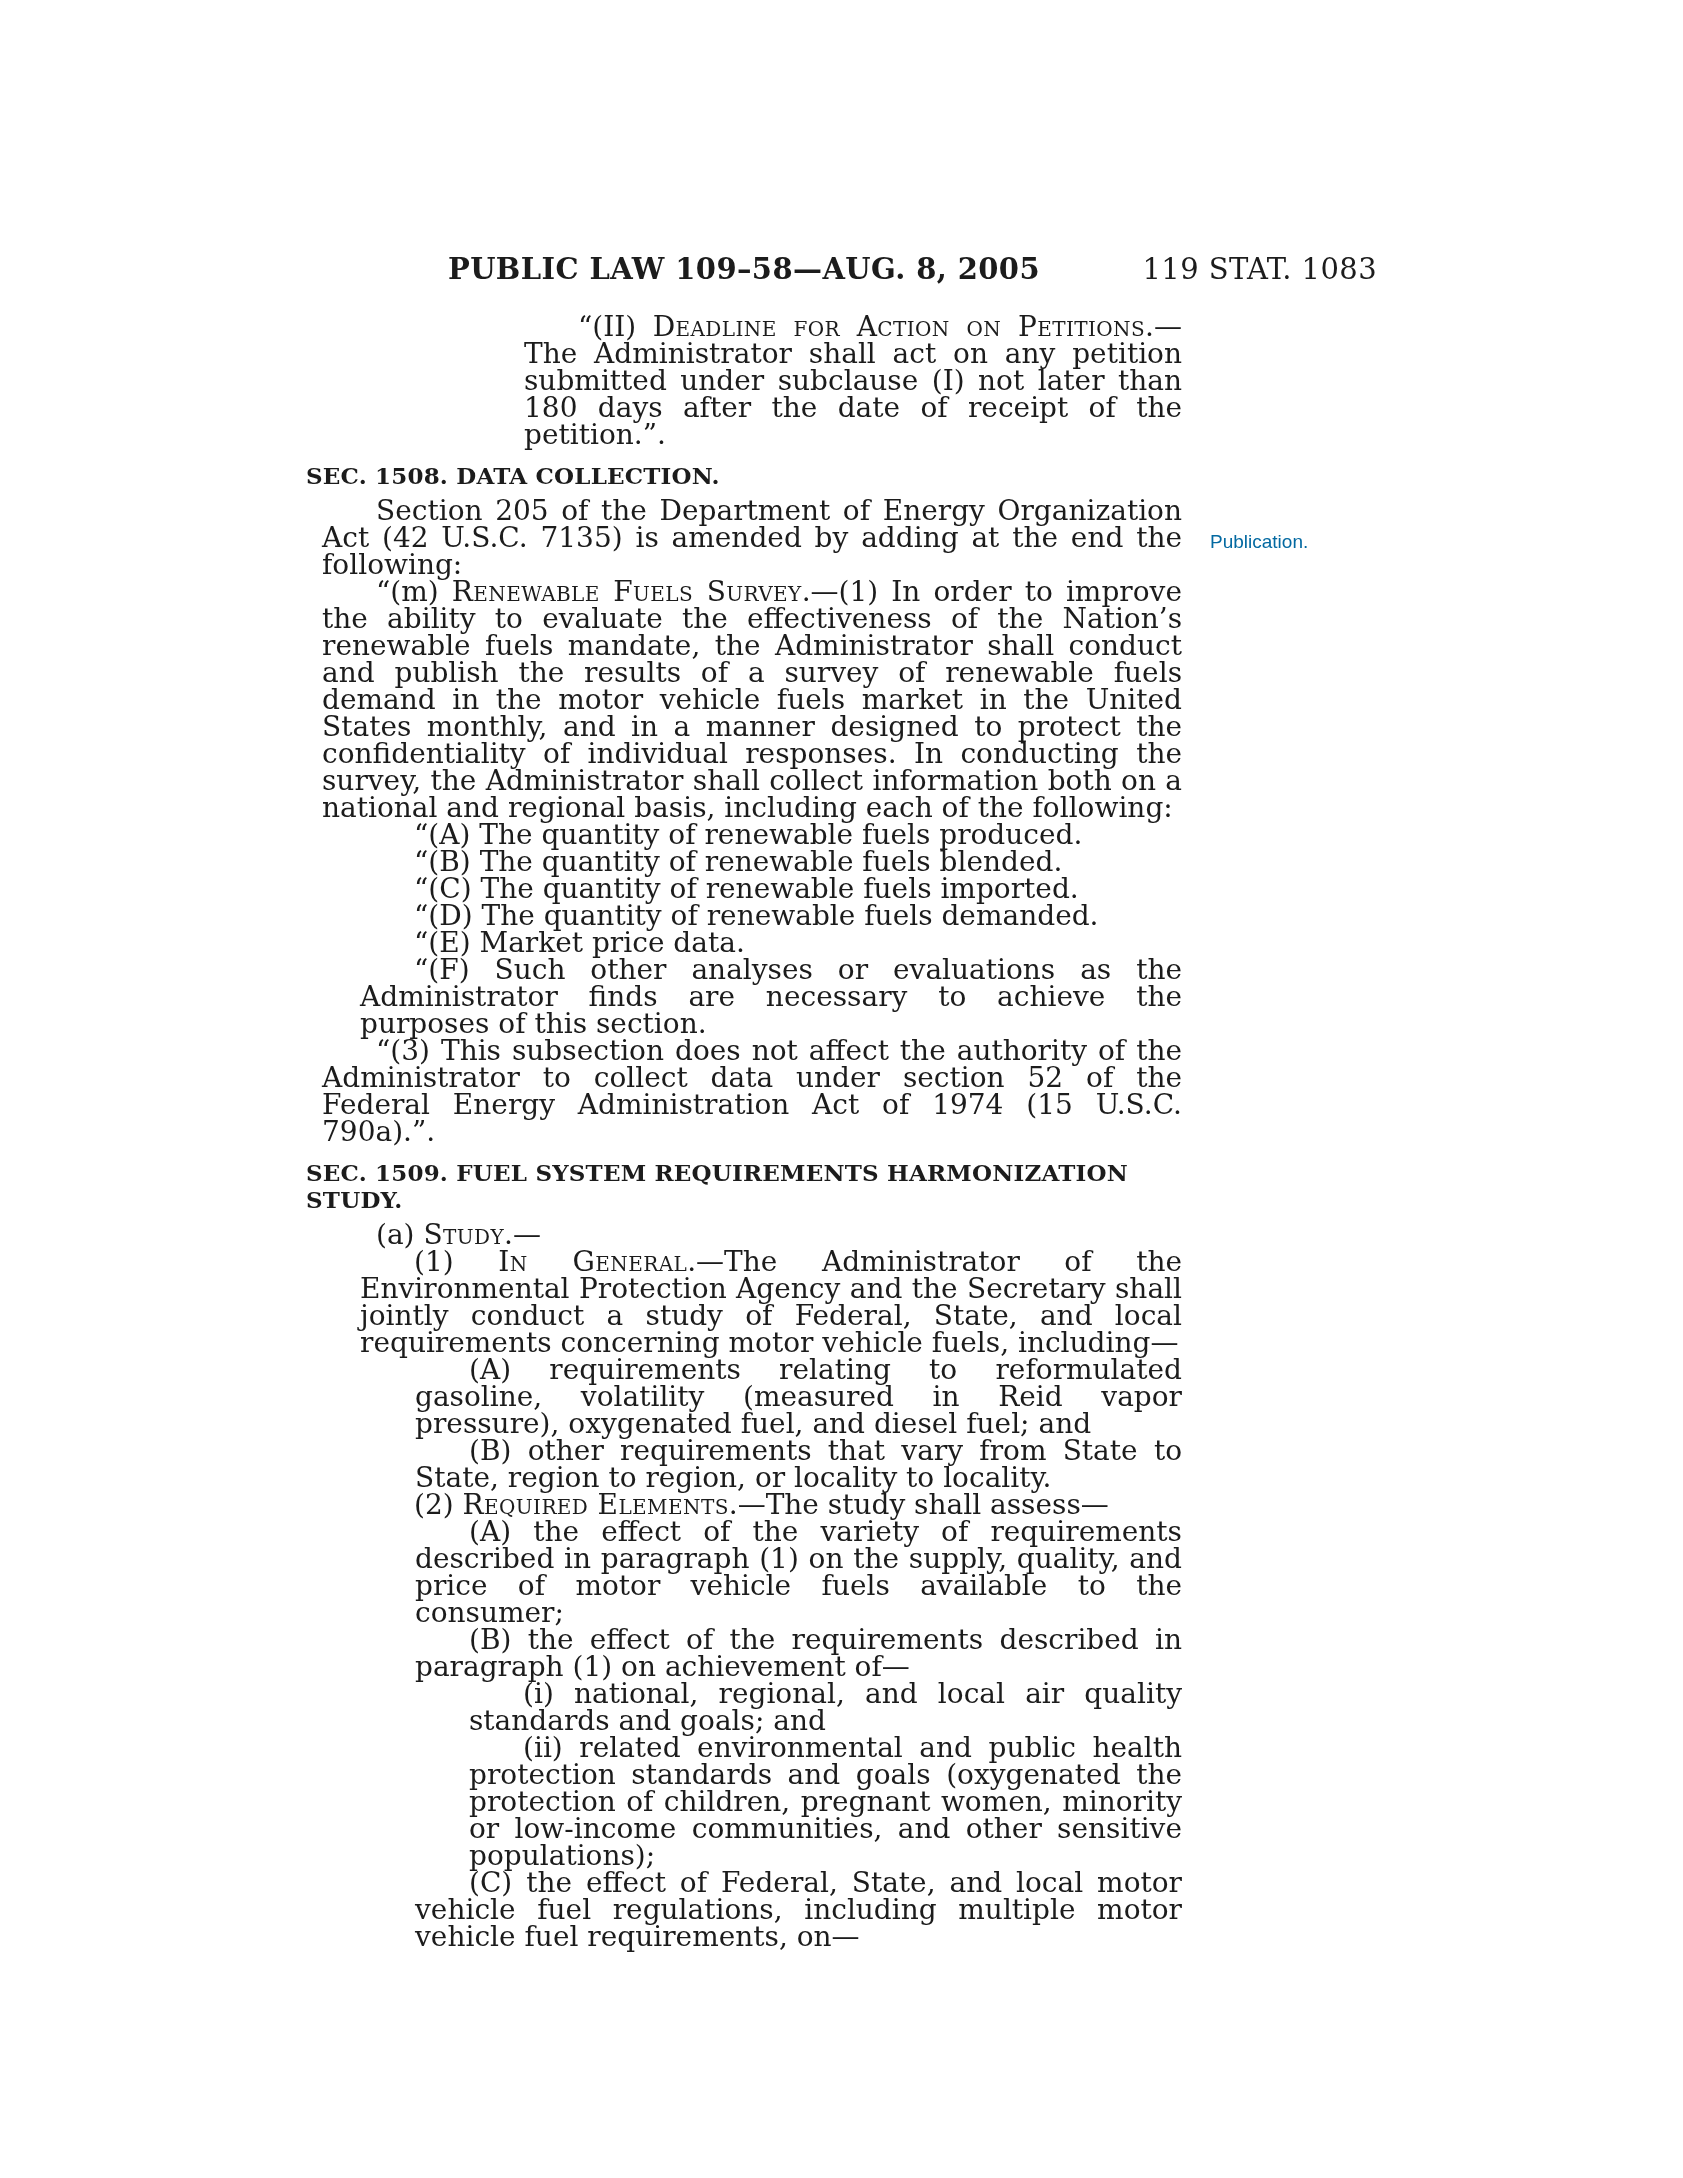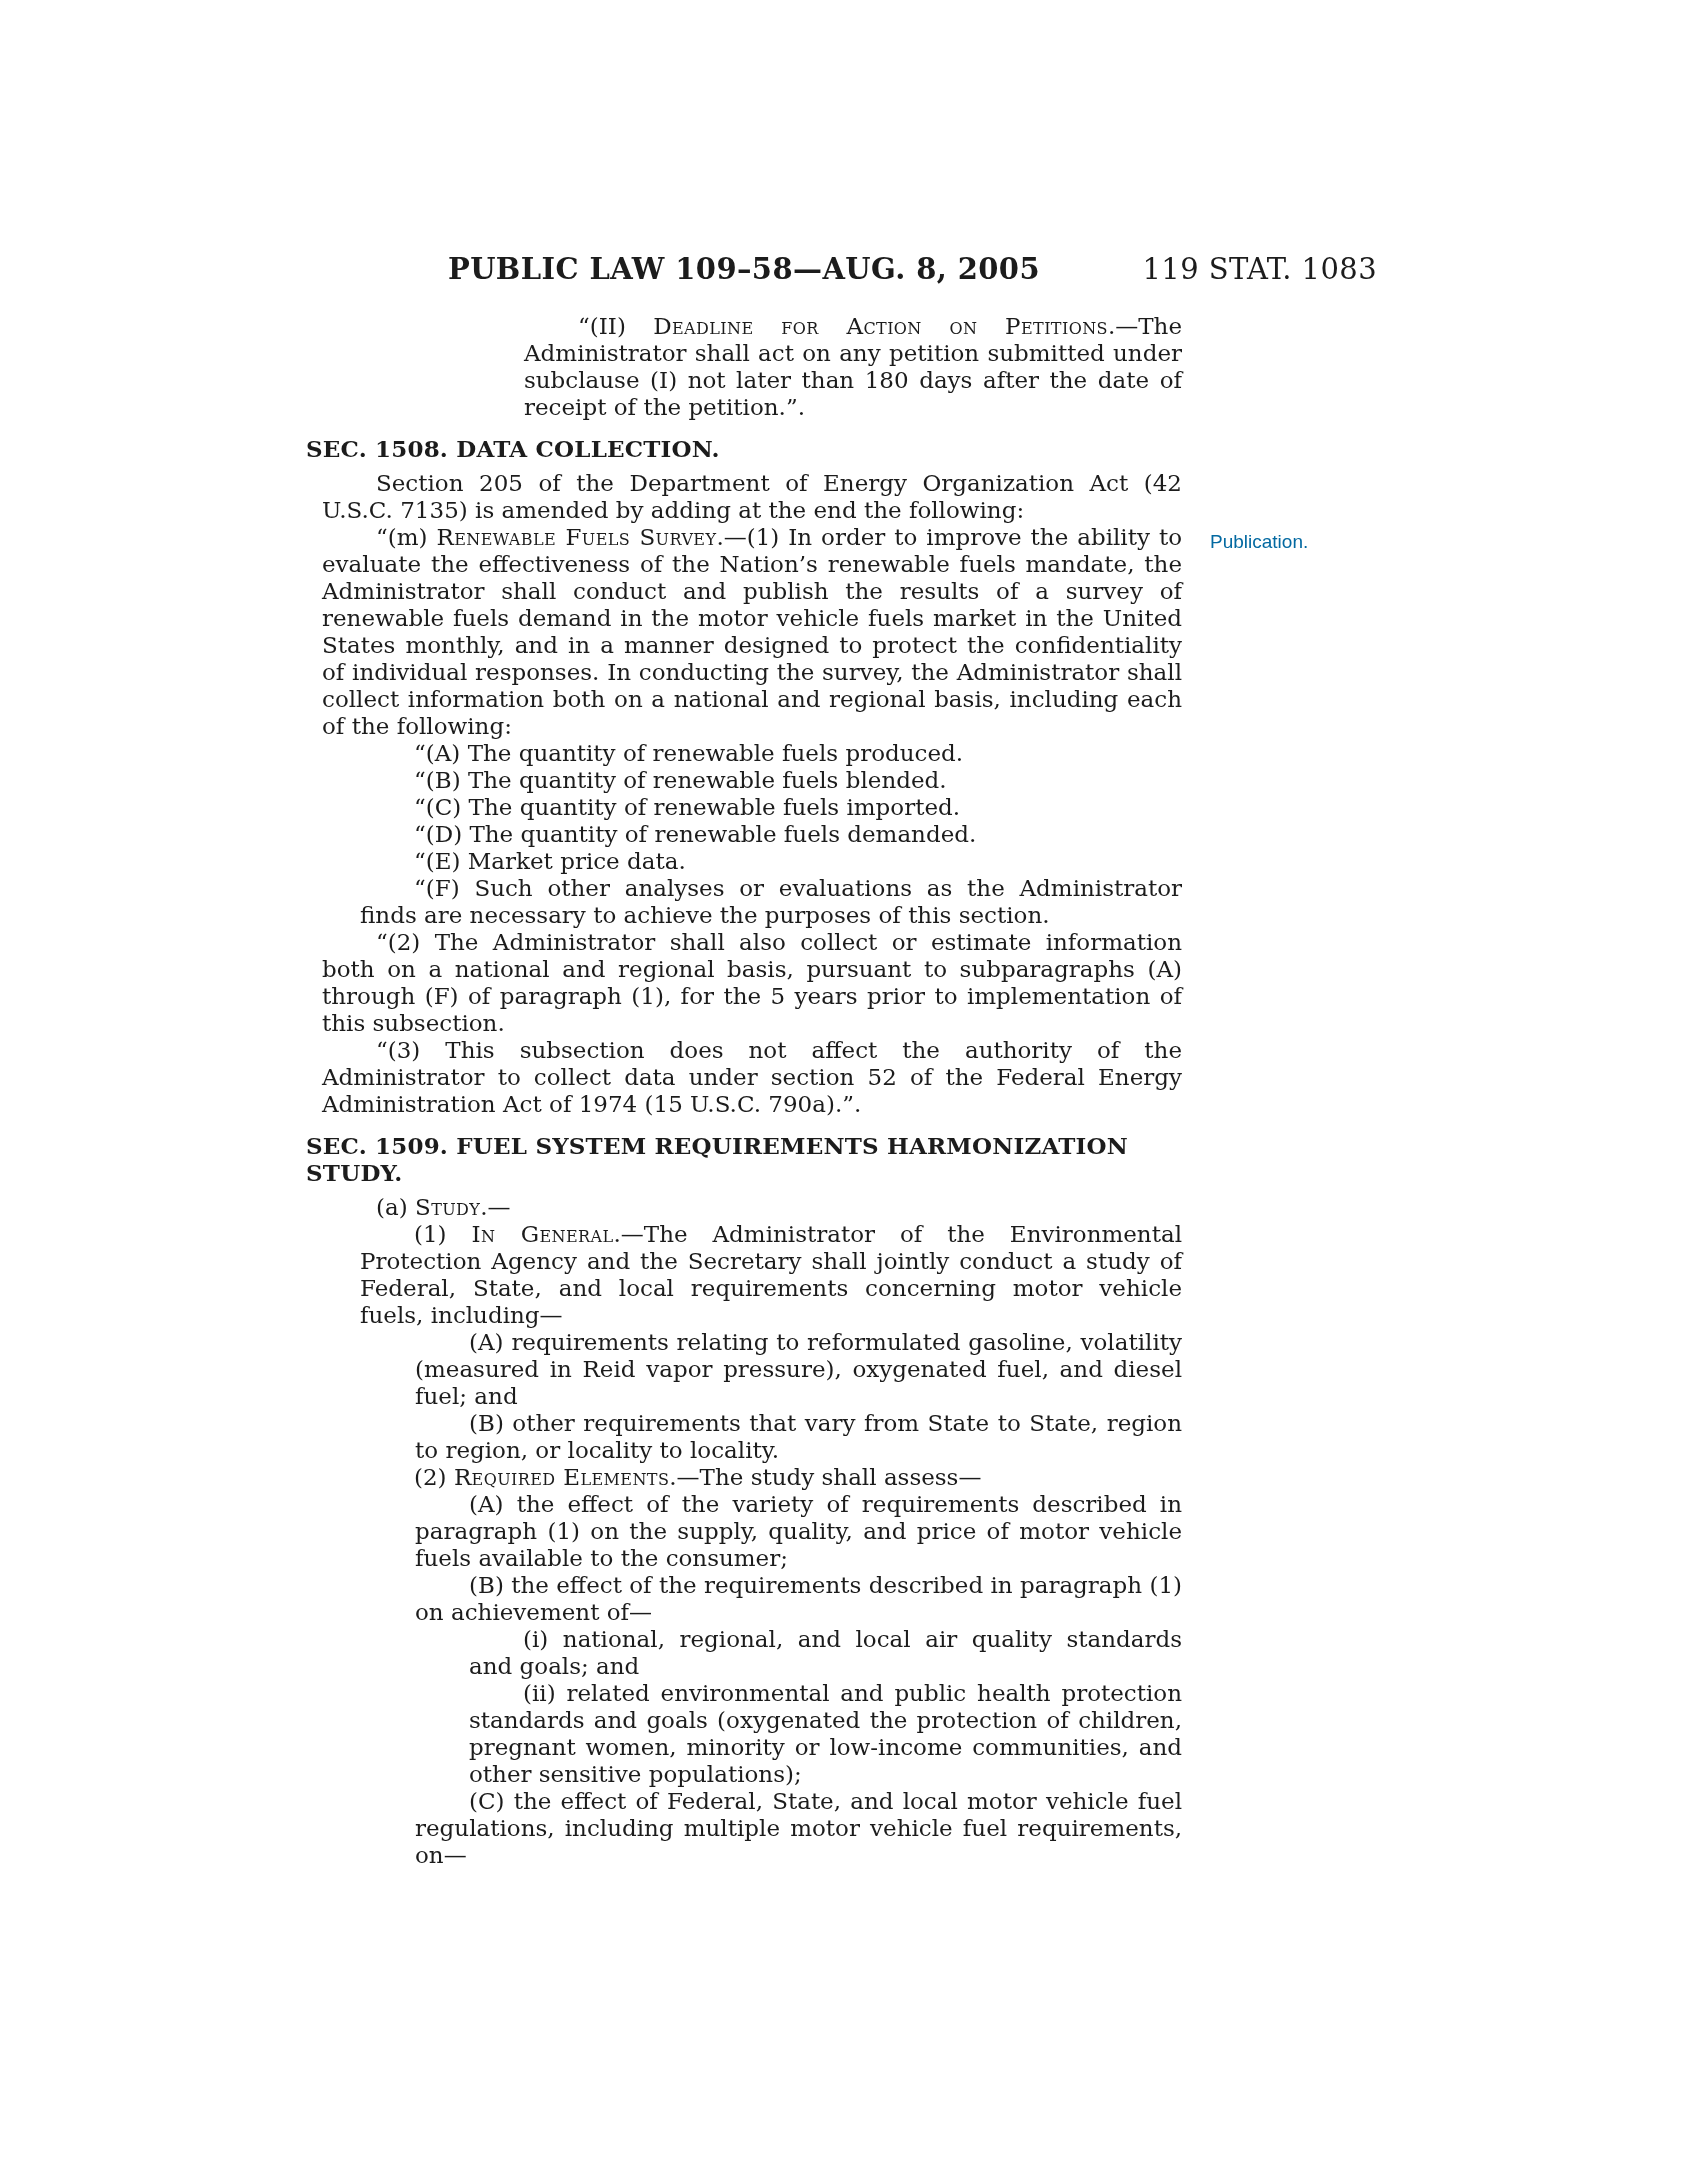--- a/index.html
+++ b/index.html
@@ -33,21 +33,21 @@
   }
   .doc-column {
     position: absolute;
     left: 306px;
     top: 313px;
     width: 876px;
   }
   .para {
     margin: 0;
     text-align: justify;
-    font-size: 23px;
+    font-size: 28px;
     line-height: 27px;
   }
   .ind0 { margin-left: 16px;     text-indent: 54px; }
   .ind1 { margin-left: 54px;  text-indent: 54px; }
   .ind2 { margin-left: 109px; text-indent: 54px; }
   .ind3 { margin-left: 163px; text-indent: 54px; }
   .ind4 { margin-left: 218px; text-indent: 54px; }
   .sec-heading {
     margin: 14px 0 8px 0;
     font-weight: bold;
@@ -83,21 +83,20 @@
     <p class="para ind4"><span>“(II) </span><span class="smallcaps">Deadline for Action on Petitions</span><span>.—The Administrator shall act on any petition submitted under subclause (I) not later than 180 days after the date of receipt of the petition.”.</span></p>
     <p class="sec-heading">SEC. 1508. DATA COLLECTION.</p>
     <p class="para ind0"><span>Section 205 of the Department of Energy Organization Act (42 U.S.C. 7135) is amended by adding at the end the following:</span></p>
     <p class="para ind0"><span>“(m) </span><span class="smallcaps">Renewable Fuels Survey</span><span>.—(1) In order to improve the ability to evaluate the effectiveness of the Nation’s renewable fuels mandate, the Administrator shall conduct and publish the results of a survey of renewable fuels demand in the motor vehicle fuels market in the United States monthly, and in a manner designed to protect the confidentiality of individual responses. In conducting the survey, the Administrator shall collect information both on a national and regional basis, including each of the following:</span></p>
     <p class="para ind1"><span>“(A) The quantity of renewable fuels produced.</span></p>
     <p class="para ind1"><span>“(B) The quantity of renewable fuels blended.</span></p>
     <p class="para ind1"><span>“(C) The quantity of renewable fuels imported.</span></p>
     <p class="para ind1"><span>“(D) The quantity of renewable fuels demanded.</span></p>
     <p class="para ind1"><span>“(E) Market price data.</span></p>
     <p class="para ind1"><span>“(F) Such other analyses or evaluations as the Administrator finds are necessary to achieve the purposes of this section.</span></p>
-    <p class="para ind0"><span>“(2) The Administrator shall also collect or estimate information both on a national and regional basis, pursuant to subparagraphs (A) through (F) of paragraph (1), for the 5 years prior to implementation of this subsection.</span></p>
     <p class="para ind0"><span>“(3) This subsection does not affect the authority of the Administrator to collect data under section 52 of the Federal Energy Administration Act of 1974 (15 U.S.C. 790a).”.</span></p>
     <p class="sec-heading">SEC. 1509. FUEL SYSTEM REQUIREMENTS HARMONIZATION STUDY.</p>
     <p class="para ind0"><span>(a) </span><span class="smallcaps">Study</span><span>.—</span></p>
     <p class="para ind1"><span>(1) </span><span class="smallcaps">In General</span><span>.—The Administrator of the Environmental Protection Agency and the Secretary shall jointly conduct a study of Federal, State, and local requirements concerning motor vehicle fuels, including—</span></p>
     <p class="para ind2"><span>(A) requirements relating to reformulated gasoline, volatility (measured in Reid vapor pressure), oxygenated fuel, and diesel fuel; and</span></p>
     <p class="para ind2"><span>(B) other requirements that vary from State to State, region to region, or locality to locality.</span></p>
     <p class="para ind1"><span>(2) </span><span class="smallcaps">Required Elements</span><span>.—The study shall assess—</span></p>
     <p class="para ind2"><span>(A) the effect of the variety of requirements described in paragraph (1) on the supply, quality, and price of motor vehicle fuels available to the consumer;</span></p>
     <p class="para ind2"><span>(B) the effect of the requirements described in paragraph (1) on achievement of—</span></p>
     <p class="para ind3"><span>(i) national, regional, and local air quality standards and goals; and</span></p>

